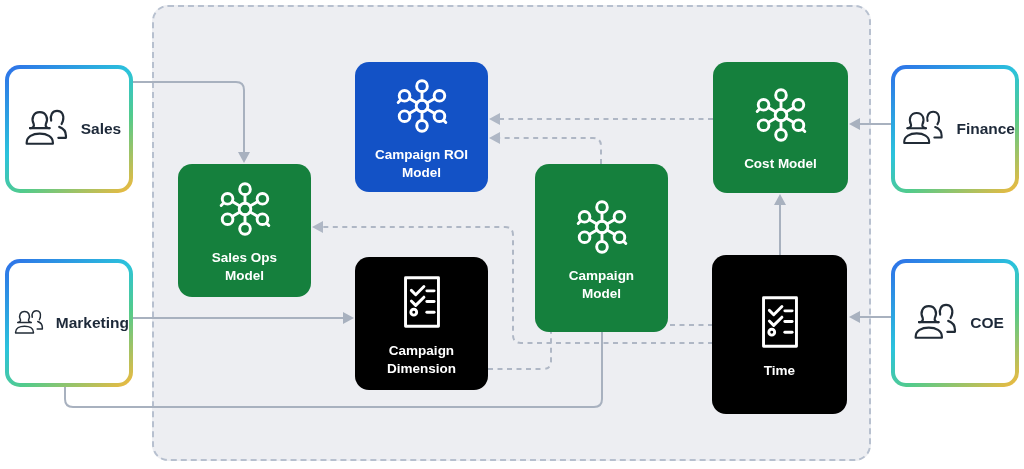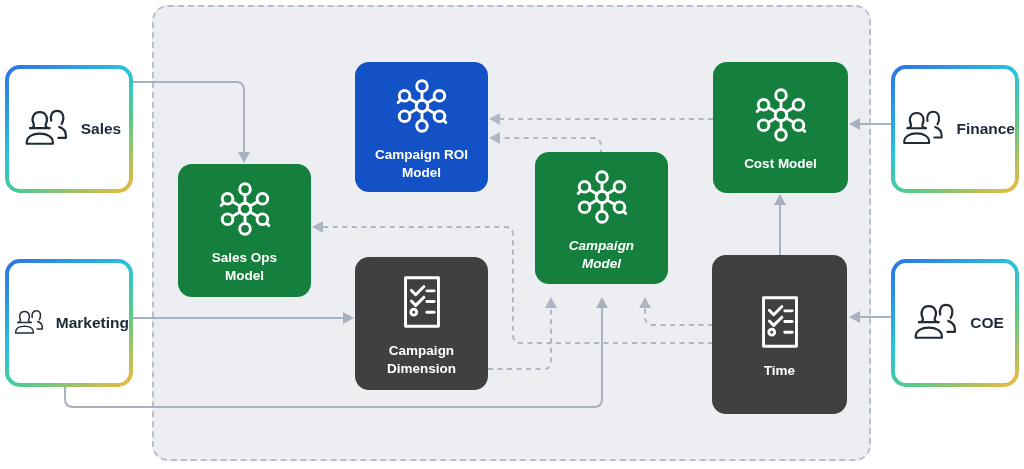--- a/index.html
+++ b/index.html
@@ -21,21 +21,21 @@
   .head-dash  { fill:#AFB7C5; }
 
   .node {
     position: absolute; z-index: 3; border-radius: 14px;
     display: flex; flex-direction: column; align-items: center; justify-content: center;
     gap: 9px; padding: 8px 14px 6px 14px;
     color:#ffffff; text-align:center;
   }
   .node--teal { background:#15803d; }
   .node--blue { background:#1352C6; }
-  .node--dark { background:#404040; }
+  .node--dark { background:#000000; }
   .node-label { font-size:13.5px; font-weight:bold; line-height:1.3; }
   .node .icon { width:62px; height:62px; flex:0 0 auto; }
 
   .card {
     position: absolute; z-index: 3; width:128px; height:128px;
     border-radius: 15px; padding: 4px;
     background: linear-gradient(145deg, #2E6FE9 0%, #2BC3DC 42%, #52CB8C 64%, #F4B93C 100%);
   }
   .card-inner {
     width:100%; height:100%; border-radius: 11px; background:#ffffff;
@@ -168,21 +168,21 @@
         <use href="#ic-model"></use>
       </svg>
     <div class="node-label">Sales Ops Model</div>
   </div>
   <div class="node node--dark" style="left:355px; top:257px; width:133px; height:133px;">
     <svg class="icon">
         <use href="#ic-checklist"></use>
       </svg>
     <div class="node-label">Campaign Dimension</div>
   </div>
-  <div class="node node--teal" style="left:535px; top:152px; width:133px; height:132px;font-style:italic;">
+  <div class="node node--teal" style="left:535px; top:164px; width:133px; height:168px;">
     <svg class="icon">
         <use href="#ic-model"></use>
       </svg>
     <div class="node-label">Campaign Model</div>
   </div>
   <div class="node node--teal" style="left:713px; top:62px; width:135px; height:131px;">
     <svg class="icon">
         <use href="#ic-model"></use>
       </svg>
     <div class="node-label">Cost Model</div>

